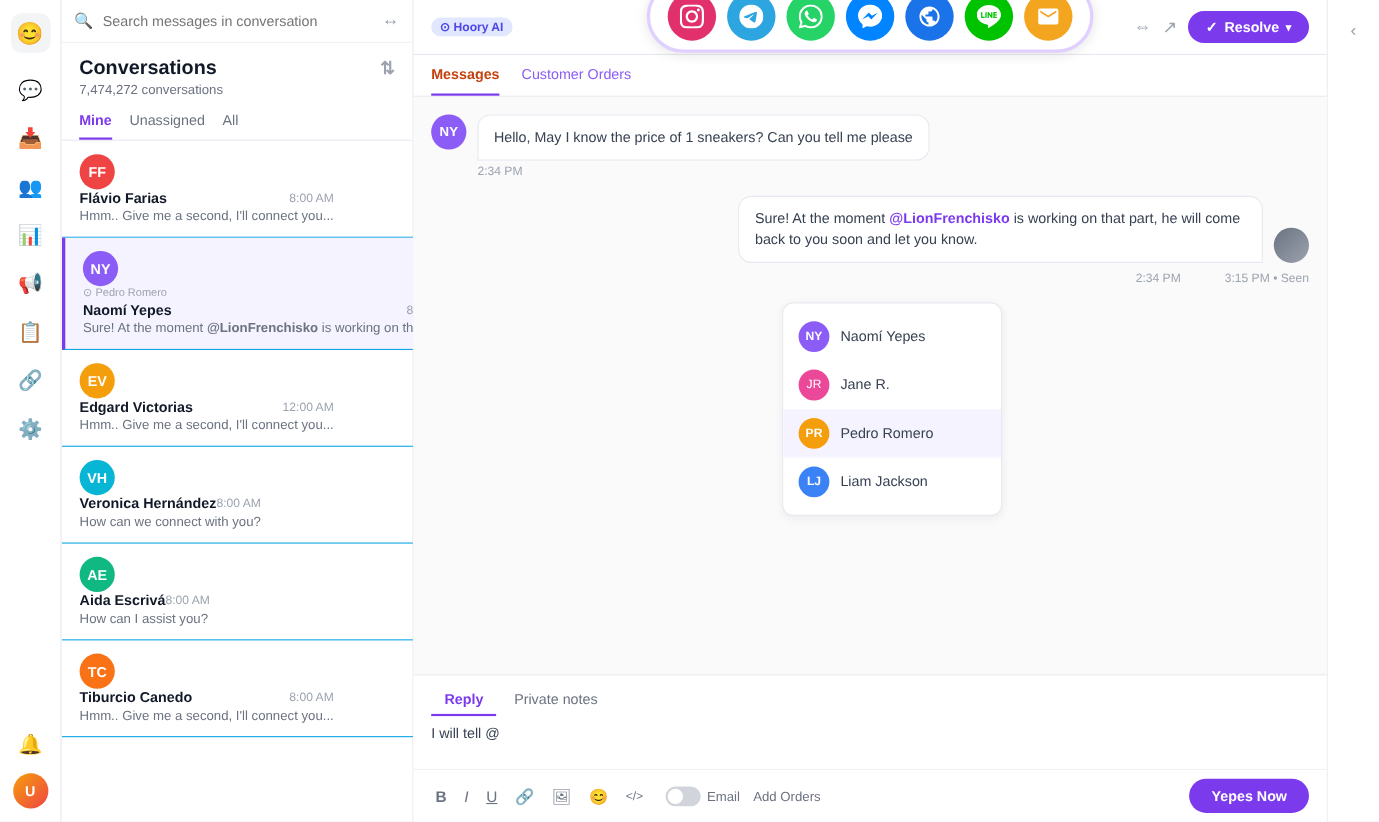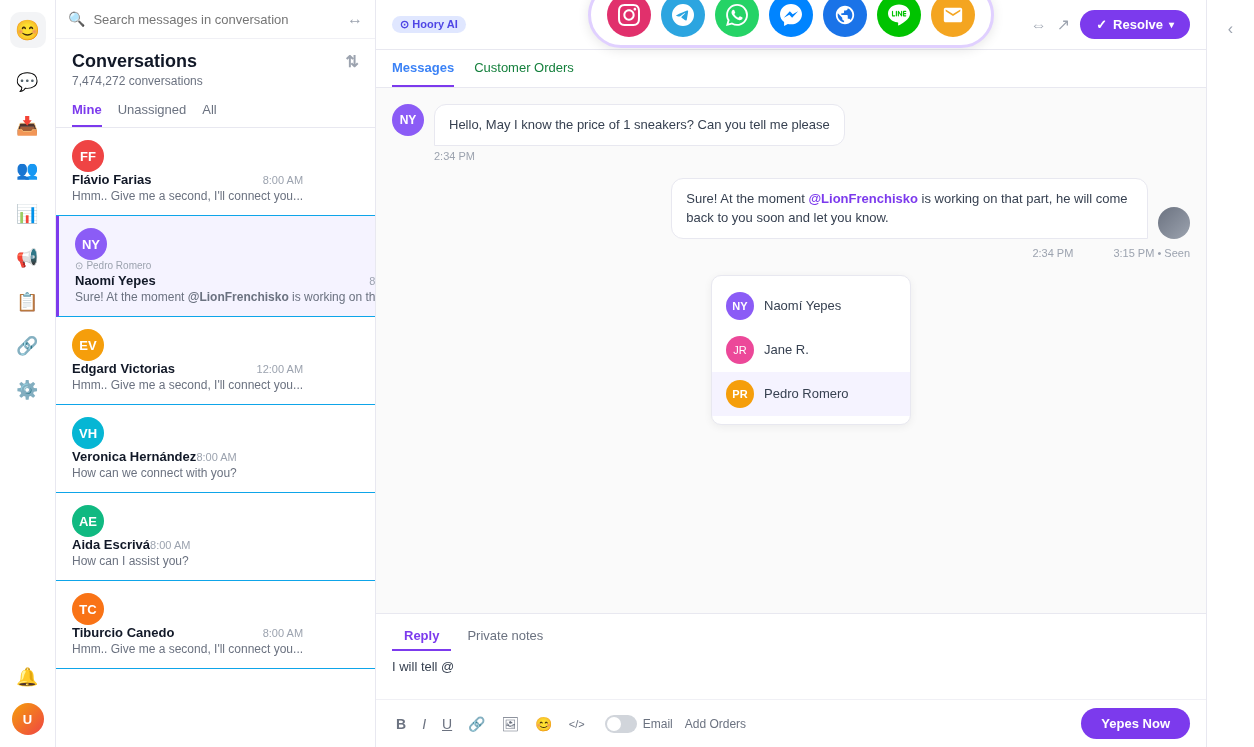--- a/index.html
+++ b/index.html
@@ -201,27 +201,27 @@
 
     
     .message-tabs {
       display: flex;
       padding: 0 16px;
       border-bottom: 1px solid #e8e8f0;
       gap: 20px;
     }
     .msg-tab {
       font-size: 13px;
-      color: #15803d;
+      color: #8b5cf6;
       padding: 10px 0;
       cursor: pointer;
       border-bottom: 2px solid transparent;
     }
     .msg-tab.active {
-      color: #3b82f6;
+      color: #c2410c;
       border-bottom-color: #7c3aed;
       font-weight: 600;
     }
 
     
     .messages-area {
       flex: 1;
       overflow-y: auto;
       padding: 16px;
       display: flex;
@@ -593,20 +593,24 @@
           <span>Naomí Yepes</span>
         </div>
         <div class="agent-item">
           <div style="width:28px;height:28px;border-radius:50%;background:#ec4899;display:flex;align-items:center;justify-content:center;font-size:11px;font-weight:normal;color:white;">JR</div>
           <span>Jane R.</span>
         </div>
         <div class="agent-item active">
           <div style="width:28px;height:28px;border-radius:50%;background:#f59e0b;display:flex;align-items:center;justify-content:center;font-size:11px;font-weight:bold;color:white;">PR</div>
           <span>Pedro Romero</span>
         </div>
+        <div class="agent-item">
+          <div style="width:28px;height:28px;border-radius:50%;background:#3b82f6;display:flex;align-items:center;justify-content:center;font-size:11px;font-weight:bold;color:white;">LJ</div>
+          <span>Liam Jackson</span>
+        </div>
       </div>
     </div>
   </div>
 
   <div class="reply-section">
     <div class="reply-tabs">
       <div class="reply-tab active">Reply</div>
       <div class="reply-tab">Private notes</div>
     </div>
     <div class="reply-input-area" contenteditable="true" style="">I will tell @</div>

